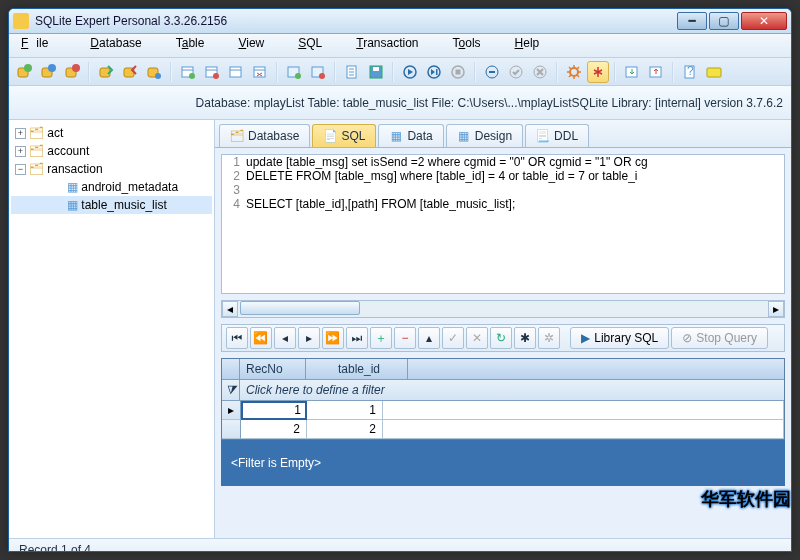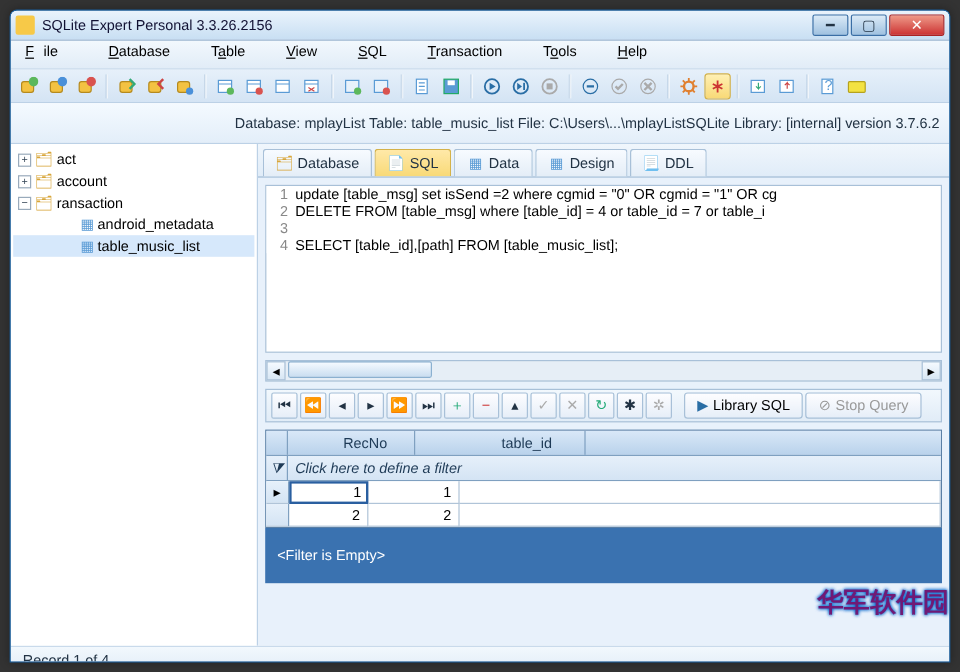--- a/index.html
+++ b/index.html
@@ -37,37 +37,37 @@
 .code { white-space:pre; color:#000; }
 .hscroll { margin: 0 6px 6px 6px; height:18px; background:#e6eef6; border:1px solid #a8c0d8; position:relative; display:flex;align-items:center;}
 .hscroll .arrow { width:16px;height:16px;display:flex;align-items:center;justify-content:center;background:linear-gradient(#f5faff,#d7e6f4);border:1px solid #a8c0d8;}
 .hscroll .track { flex:1; height:16px; position:relative;}
 .hscroll .thumb { position:absolute; left:2px; top:0; width:120px; height:14px; background:linear-gradient(#f5faff,#c9ddf0); border:1px solid #8bb0d0; border-radius:2px; margin-top:0;}
 .nav-toolbar { margin: 0 6px 6px 6px; height:28px; display:flex; align-items:center; gap:2px; padding:0 4px; background:linear-gradient(#f2f8fd,#e1ecf7); border:1px solid #a8c0d8;}
 .navbtn { width:22px;height:22px;display:flex;align-items:center;justify-content:center;background:linear-gradient(#fdfdff,#e6eef8);border:1px solid #a8c0d8;border-radius:2px;color:#234;font-size:12px;}
 .navbtn.dis { color:#aaa; }
 .big-btn { height:22px;padding:0 10px;display:flex;align-items:center;gap:4px;background:linear-gradient(#fdfdff,#e6eef8);border:1px solid #a8c0d8;border-radius:3px;}
 .grid { margin:0 6px 0 6px; border:1px solid #5a7fa5; }
-.grid-header { display:flex; background:linear-gradient(#d9e8f8,#b9d2eb); border-bottom:1px solid #7fa0c0;gap:40px;}
+.grid-header { display:flex; background:linear-gradient(#d9e8f8,#b9d2eb); border-bottom:1px solid #7fa0c0;}
 .gh-cell { padding:3px 6px; border-right:1px solid #7fa0c0; color:#1e3a56;}
 .gh-sel { width:18px; }
 .gh-rec { width:66px; }
 .gh-tid { width:76px;margin-left:26px; }
 .gh-path { flex:1; }
 .filter-row { display:flex; background:linear-gradient(#e6f0fa,#d4e4f4); border-bottom:1px solid #7fa0c0; color:#7a8aa0;}
 .filter-row .gh-cell { font-style:italic; }
 .filter-funnel { width:18px;display:flex;align-items:center;justify-content:center;}
 .data-row { display:flex; background:#fff; }
 .data-row .dcell { padding:2px 6px; border-right:1px solid #b0c4d8; border-bottom:1px solid #b0c4d8; text-align:right; }
 .row-ind { width:19px;display:flex;align-items:center;justify-content:center;border-right:1px solid #7fa0c0;border-bottom:1px solid #b0c4d8;background:linear-gradient(#e6f0fa,#d4e4f4);}
 .cur-cell { border:2px solid #2a5fa0 !important; padding:0 4px !important; background:#fff;}
 .filter-status { margin:0 6px 6px 6px; background:#3a72b0; color:#fff; padding:16px 10px; }
 .statusbar { height:22px; background:linear-gradient(#f2f8fd,#e1ecf7); border-top:1px solid #bcd1e6; display:flex;align-items:center;padding:0 10px;color:#234;}
 .watermark { position:absolute; right:0; bottom:4px; width:190px; height:60px; pointer-events:none;}
-.watermark .txt { color:#701a75; font-size:22px; font-weight:bold; text-shadow:0 0 3px #06c, 0 0 3px #06c; text-align:right;}
+.watermark .txt { color:#000000; font-size:18px; font-weight:bold; text-shadow:0 0 3px #06c, 0 0 3px #06c; text-align:right;}
 .watermark .txt2 { color:#0060b8; font-style:italic; font-weight:bold; font-size:20px; -webkit-text-stroke: 1px #fff;}
 </style>
 </head>
 <body>
 
 <div class="window">
 
   <div class="titlebar">
     <span class="app-icon"></span>
     <span class="title">SQLite Expert Personal 3.3.26.2156</span>

